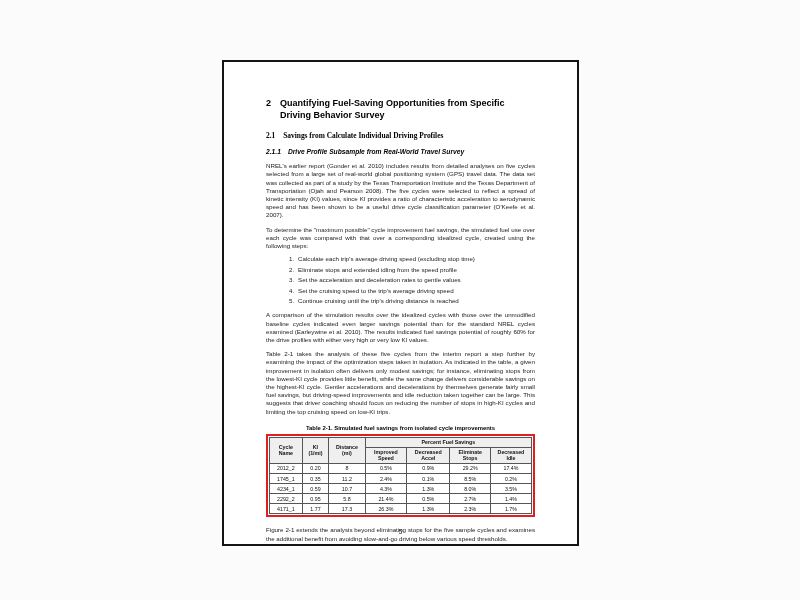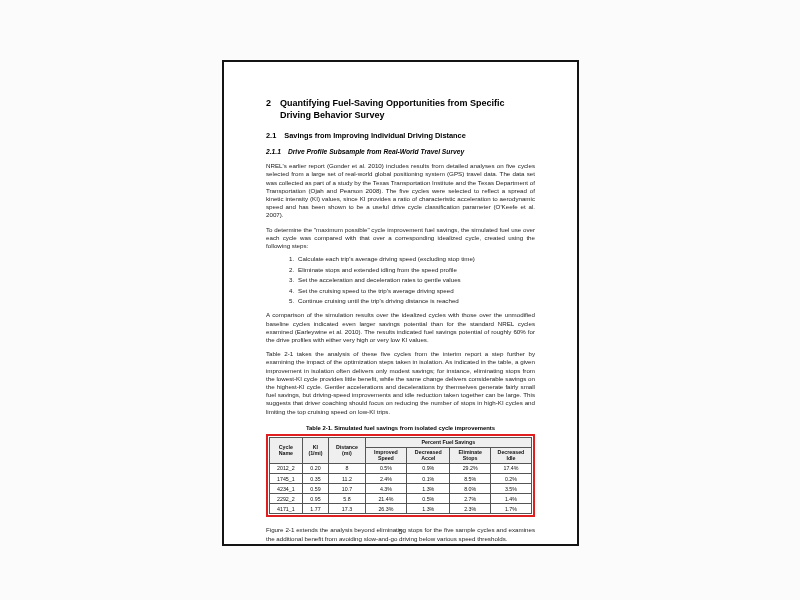--- a/index.html
+++ b/index.html
@@ -22,21 +22,21 @@
   }
 
   .h2 {
     display: flex; gap: 9px;
     font-size: 9px; font-weight: bold; line-height: 1.3;
     color: #000;
   }
   .h3 {
     display: flex; gap: 8px;
     font-size: 7.4px; font-weight: bold; line-height: 1.2;
-    margin-top: 11px; color: #000;
+    margin-top: 11px; color: #000; font-family: Liberation Serif, serif;
   }
   .h4 {
     display: flex; gap: 7px;
     font-size: 6.7px; font-weight: bold; font-style: italic; line-height: 1.2;
     margin-top: 7px; color: #000;
   }
   .hnum { flex: 0 0 auto; }
 
   .body-text {
     font-size: 6.2px; line-height: 1.32;
@@ -91,21 +91,21 @@
 <div class="canvas">
   <div class="page">
 
     <div class="h2">
       <span class="hnum">2</span>
       <span>Quantifying Fuel-Saving Opportunities from Specific Driving Behavior Survey</span>
     </div>
 
     <div class="h3">
       <span class="hnum">2.1</span>
-      <span>Savings from Improving Individual Driving Distance</span>
+      <span>Savings from Calculate Individual Driving Profiles</span>
     </div>
 
     <div class="h4">
       <span class="hnum">2.1.1</span>
       <span>Drive Profile Subsample from Real-World Travel Survey</span>
     </div>
 
     <div class="body-text">NREL's earlier report (Gonder et al. 2010) includes results from detailed analyses on five cycles selected from a large set of real-world global positioning system (GPS) travel data. The data set was collected as part of a study by the Texas Transportation Institute and the Texas Department of Transportation (Ojah and Pearson 2008). The five cycles were selected to reflect a spread of kinetic intensity (KI) values, since KI provides a ratio of characteristic acceleration to aerodynamic speed and has been shown to be a useful drive cycle classification parameter (O'Keefe et al. 2007).</div>
 
     <div class="body-text">To determine the "maximum possible" cycle improvement fuel savings, the simulated fuel use over each cycle was compared with that over a corresponding idealized cycle, created using the following steps:</div>

